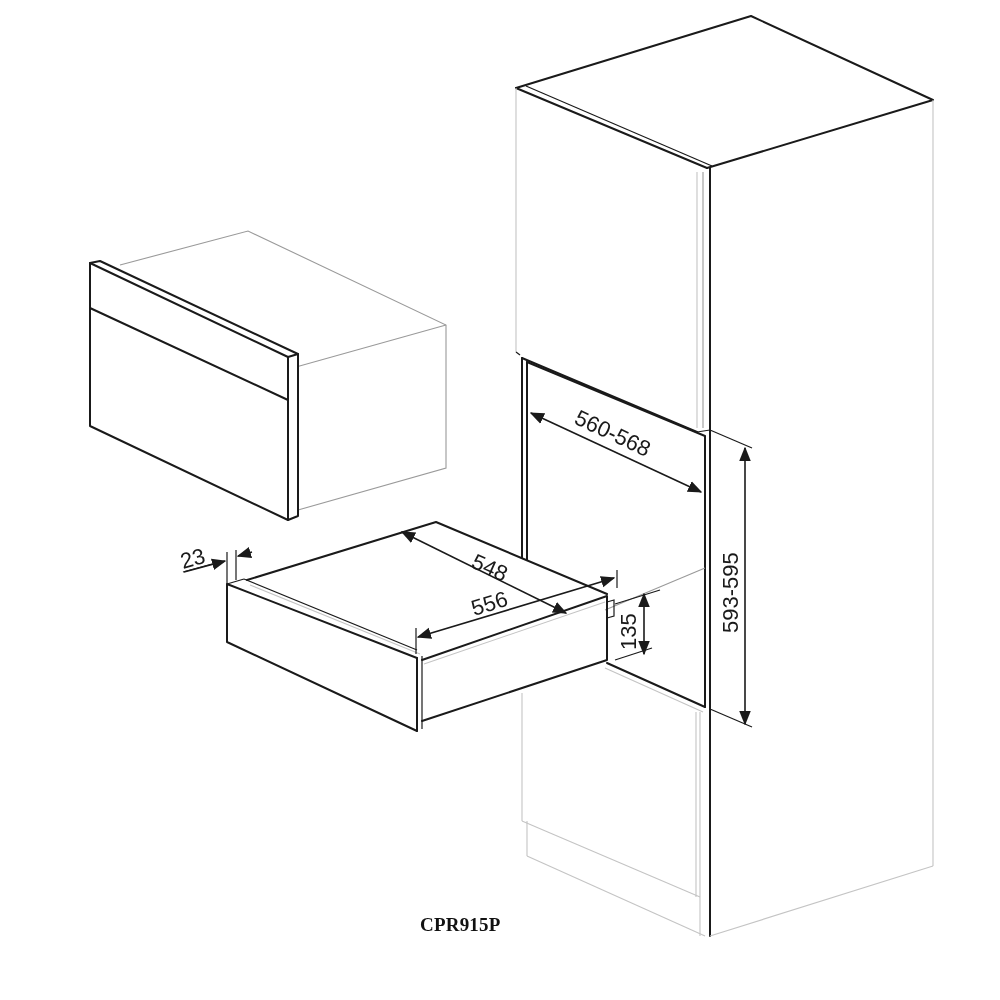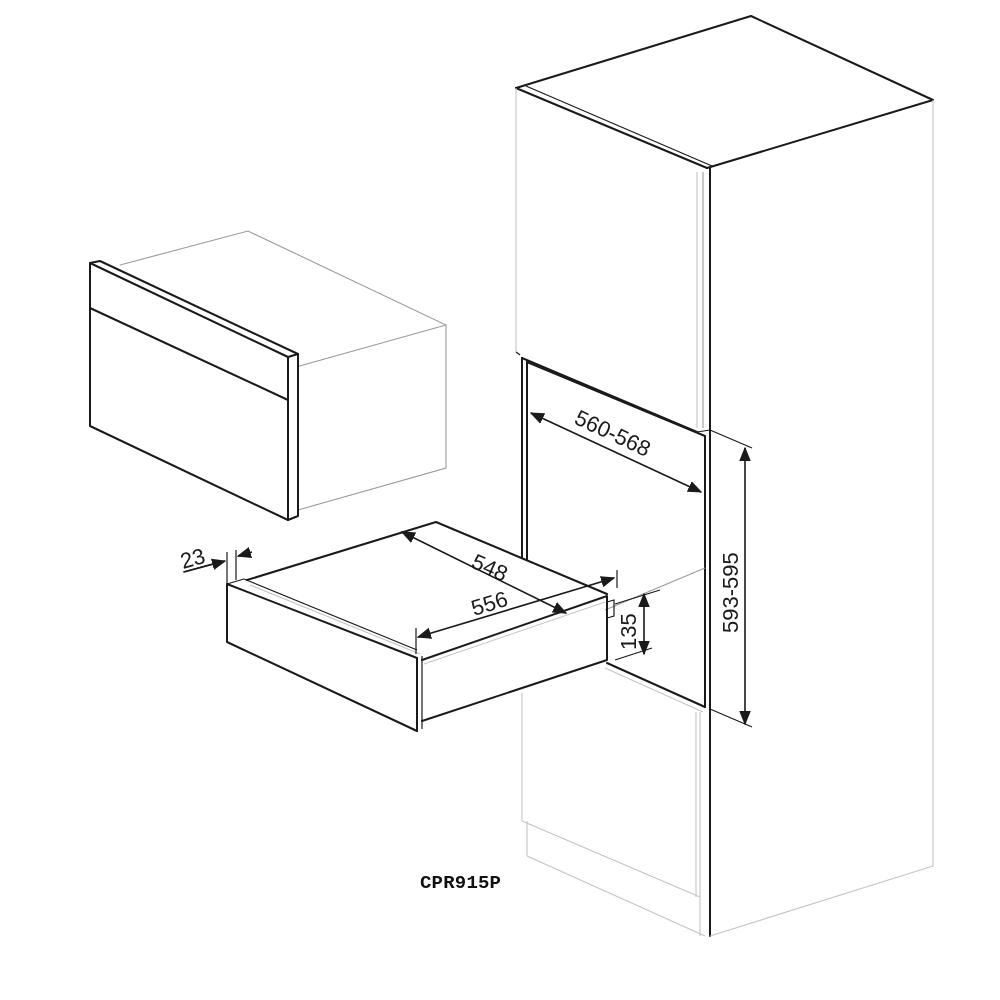--- a/index.html
+++ b/index.html
@@ -6,21 +6,21 @@
   body { width: 1000px; height: 1000px; overflow: hidden; position: relative; }
   #canvas { position: absolute; left: 0; top: 0; width: 1000px; height: 1000px; }
   .ln { stroke: #1a1a1a; stroke-width: 2; fill: none; stroke-linejoin: round; stroke-linecap: round; }
   .thin { stroke: #1a1a1a; stroke-width: 1.2; fill: none; }
   .grey { stroke: #9a9a9a; stroke-width: 1.1; fill: none; }
   .lgrey { stroke: #c4c4c4; stroke-width: 1.1; fill: none; }
   .face { fill: #ffffff; stroke: none; }
   .dim { stroke: #1a1a1a; stroke-width: 1.6; fill: none; }
   .arrow { fill: #1a1a1a; stroke: none; }
   .dimtxt { font-family: "Liberation Sans", sans-serif; font-size: 22px; fill: #1a1a1a; }
-  .title { position: absolute; left: 420px; top: 872px; font-family: Liberation Mono, monospace; font-weight: bold; font-size: 19px; color: #111; letter-spacing: 0.2px; }
+  .title { position: absolute; left: 420px; top: 914px; font-family: Liberation Serif, serif; font-weight: bold; font-size: 19px; color: #111; letter-spacing: 0.2px; }
 </style>
 </head>
 <body>
 
 <svg id="canvas" viewBox="0 0 1000 1000" xmlns="http://www.w3.org/2000/svg">
   <defs>
     <marker id="ah" viewBox="0 0 10 10" refX="9" refY="5" markerWidth="9" markerHeight="9" orient="auto-start-reverse">
       <path d="M0,1 L10,5 L0,9 z" class="arrow"></path>
     </marker>
   </defs>

